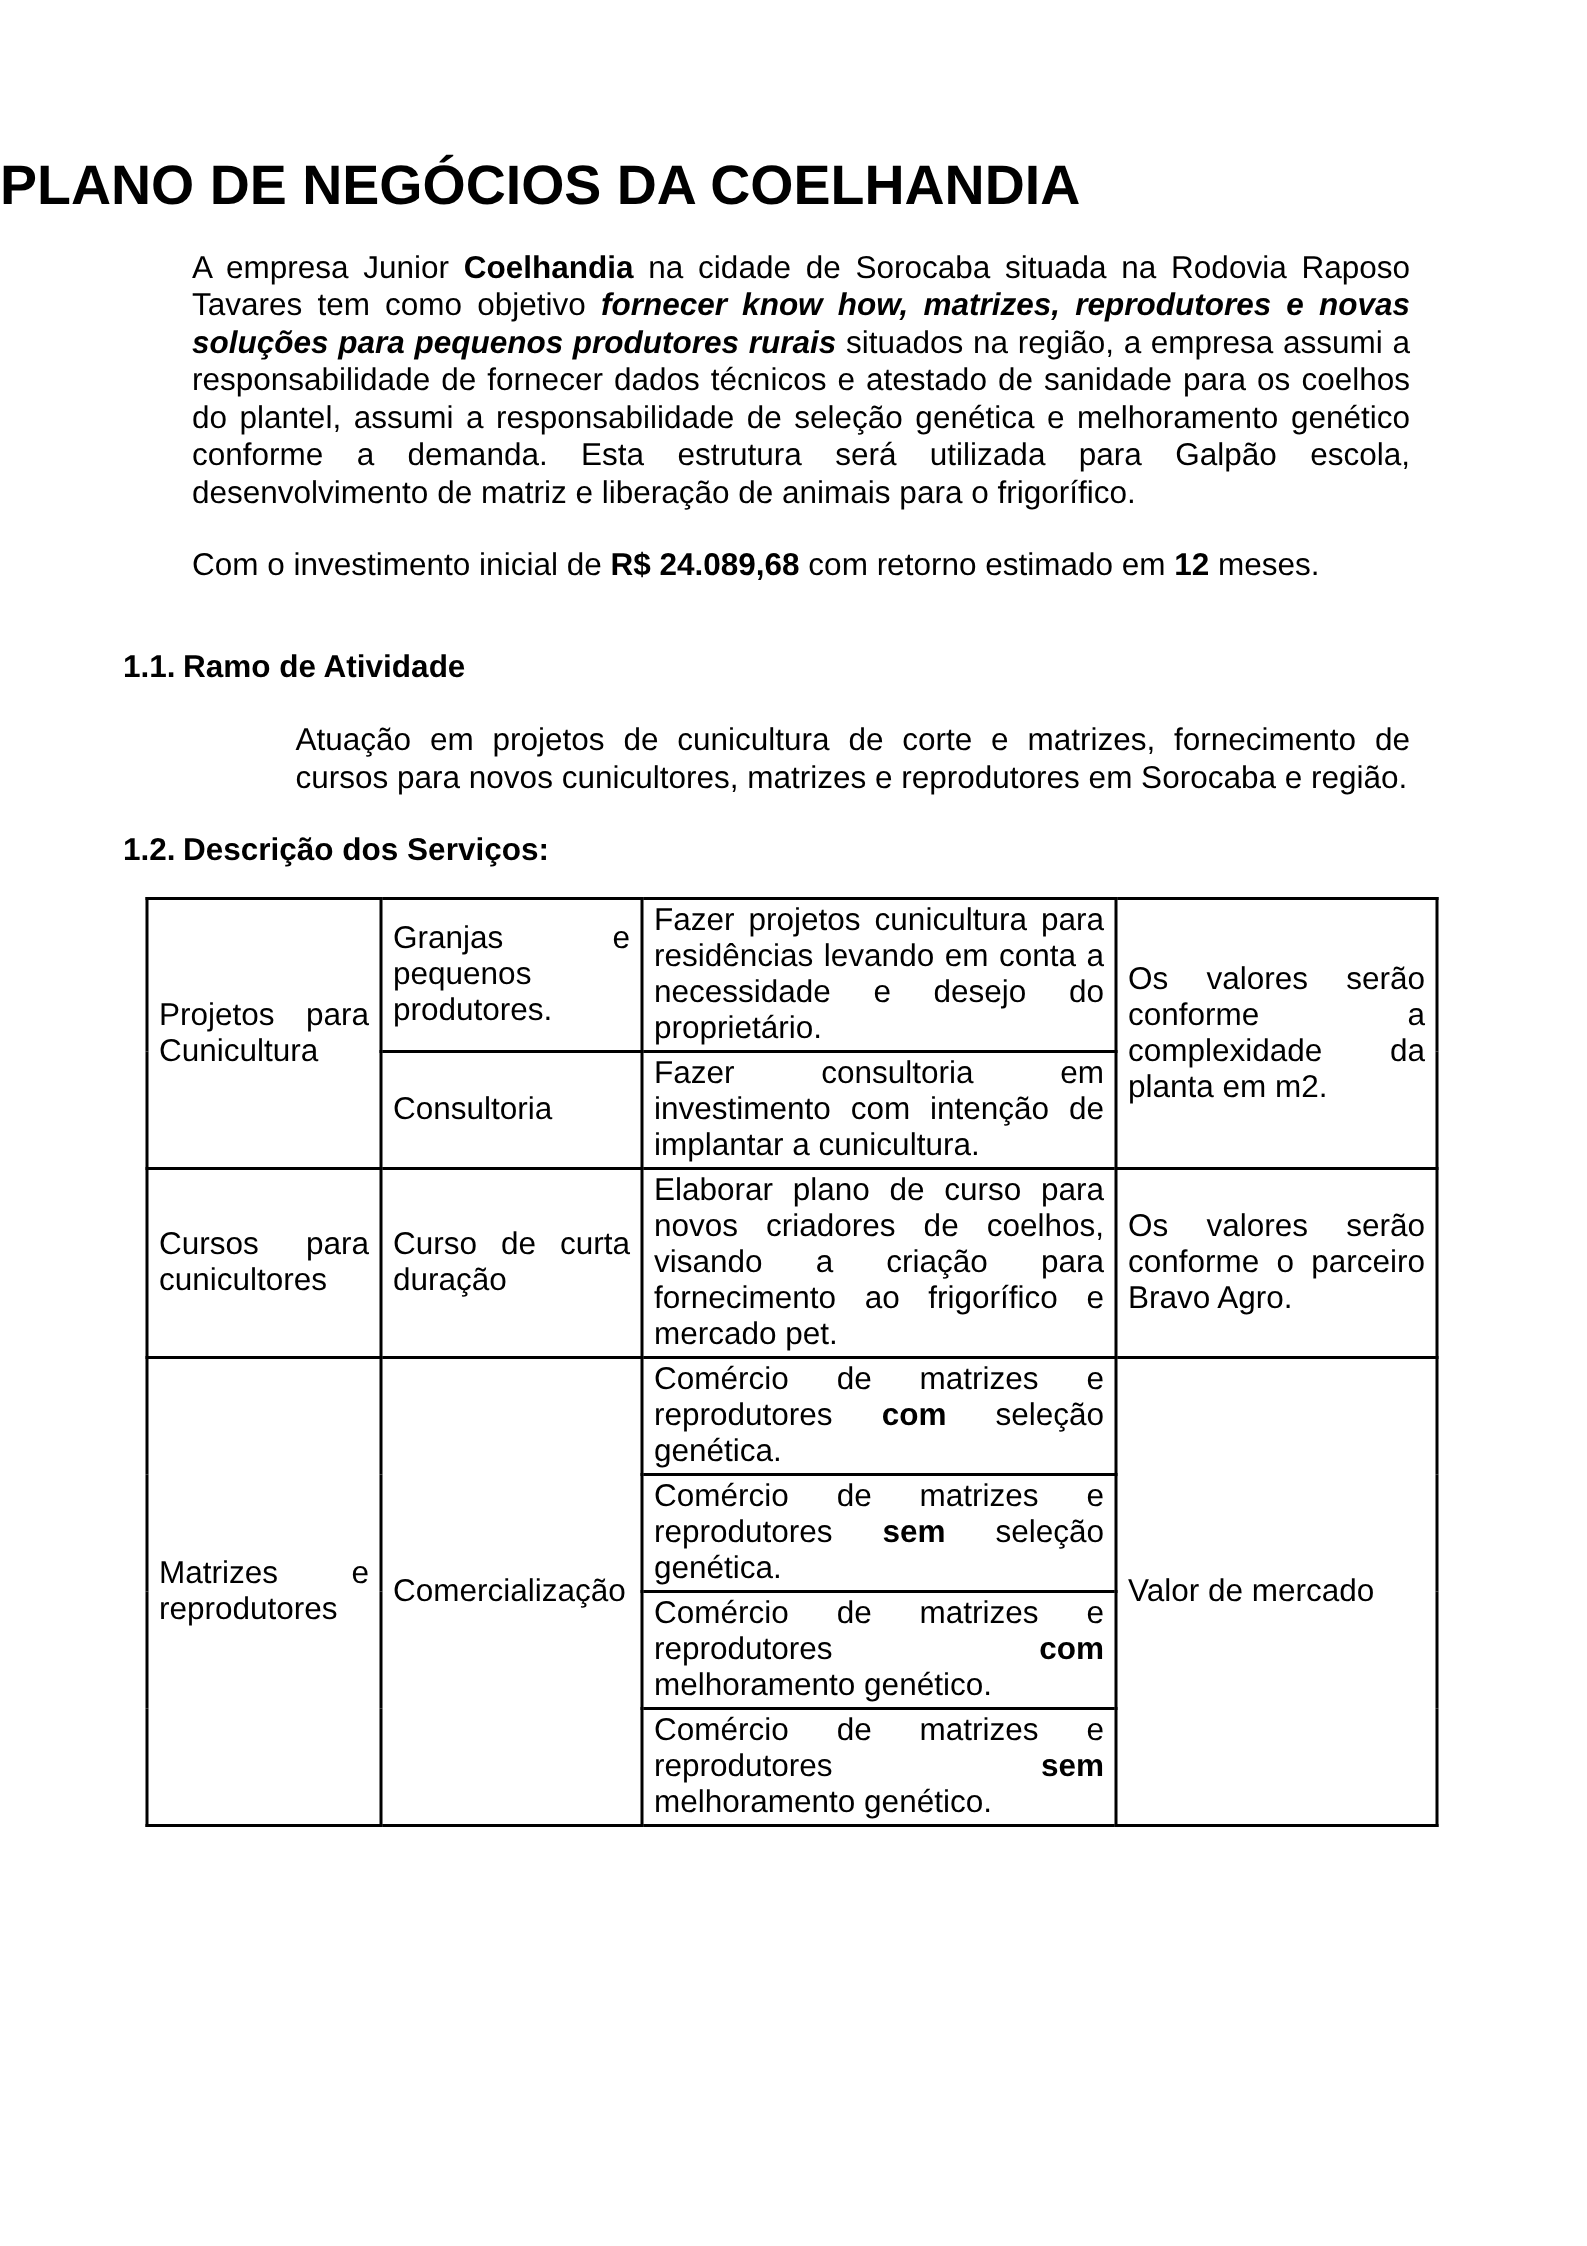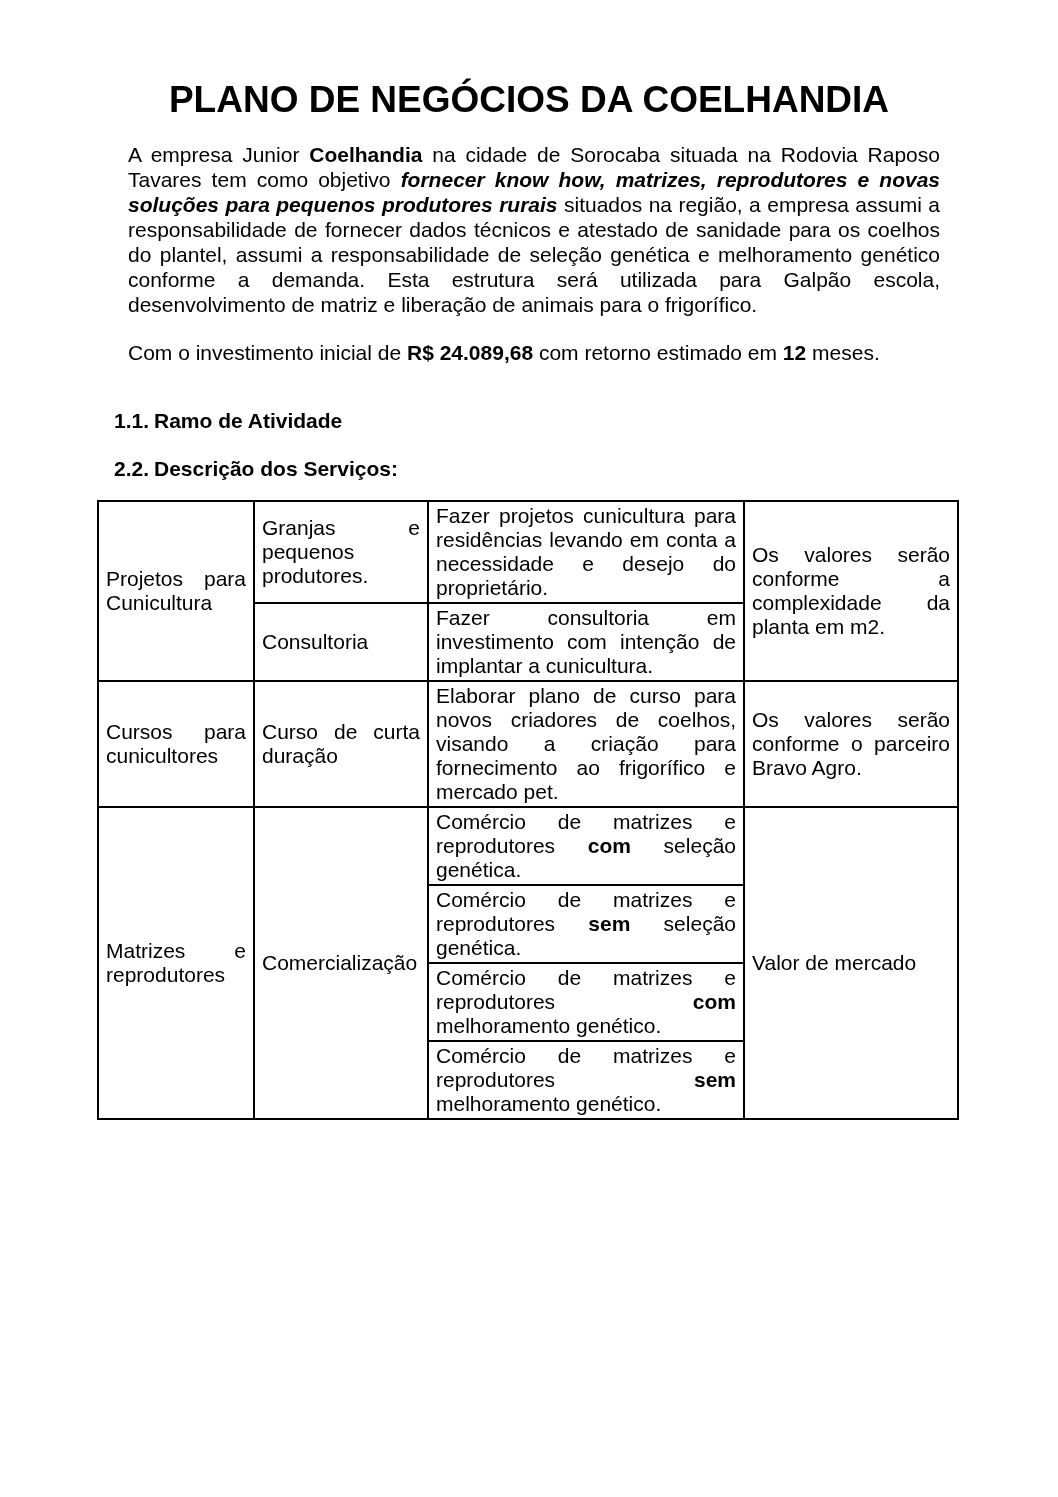--- a/index.html
+++ b/index.html
@@ -12,35 +12,35 @@
   }
   .page {
     position: relative;
     width: 1058px;
     height: 1497px;
     background: #ffffff;
     overflow: hidden;
   }
   .doc-title {
     margin: 0;
-    padding-top: 78px;
-    text-align: center;
+    padding-top: 102px;
+    text-align: left;
     font-size: 37px;
     line-height: 43px;
     font-weight: 700;
   }
   .h-level1 {
     margin: 59px 0 0 97px;
     font-size: 21px;
     line-height: 25px;
     font-weight: 700;
   }
   .h-level1 .num { display: inline-block; width: 33px; }
   .h-level2 {
-    margin-left: 114px;
+    margin-left: 82px;
     font-size: 21px;
     line-height: 25px;
     font-weight: 700;
   }
   .h-level2 .num { display: inline-block; width: 40px; }
   #h11 { margin-top: 43px; }
   #h12 { margin-top: 23px; }
   .para {
     font-size: 21px;
     line-height: 25px;
@@ -93,23 +93,24 @@
   </p>
 
   <p class="para" id="p-invest">
     <span>Com o investimento inicial de </span><span class="bold">R$ 24.089,68</span><span> com retorno estimado em </span><span class="bold">12</span><span> meses.</span>
   </p>
 
   <div class="h-level2" id="h11">
     <span class="num">1.1.</span><span>Ramo de Atividade</span>
   </div>
 
+  <p class="para" id="p-ramo">Atuação em projetos de cunicultura de corte e matrizes, fornecimento de cursos para novos cunicultores, matrizes e reprodutores em Sorocaba e região.</p>
 
   <div class="h-level2" id="h12">
-    <span class="num">2.2.</span><span>Descrição dos Serviços:</span>
+    <span class="num">1.2.</span><span>Descrição dos Serviços:</span>
   </div>
 
   <table class="services">
     <colgroup>
       <col style="width:156px">
         <col style="width:174px">
         <col style="width:316px">
         <col style="width:214px">
     </colgroup>
     <tbody>

